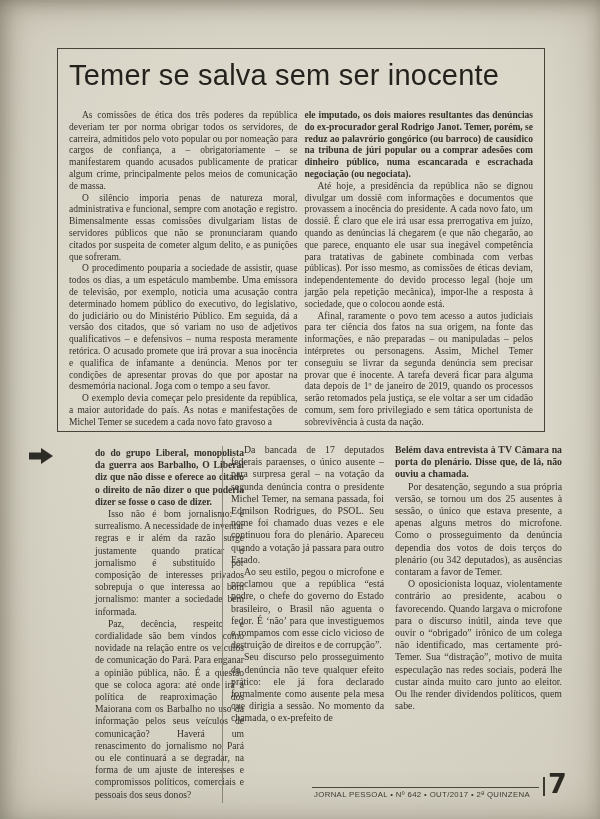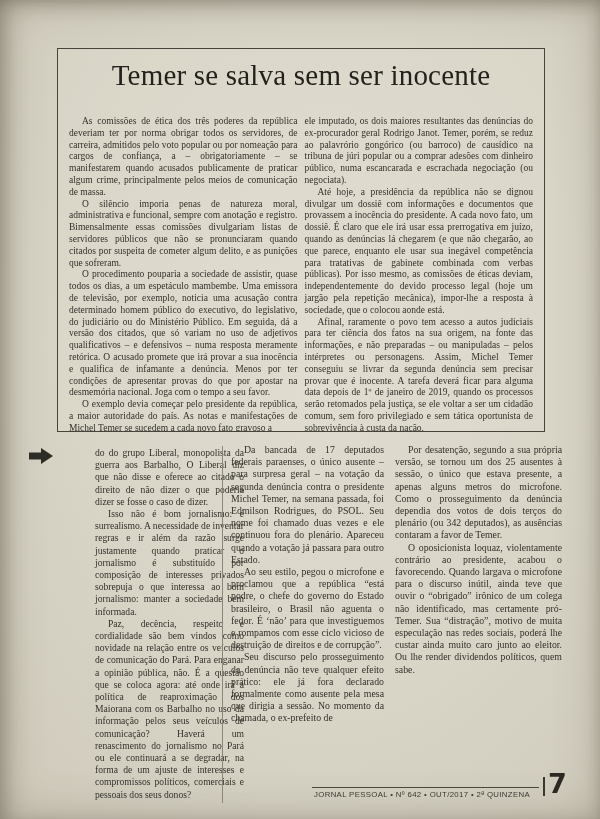--- a/index.html
+++ b/index.html
@@ -16,28 +16,28 @@
     color:#33312b;
   }
   
   .article-temer{
     position:absolute;left:57px;top:48px;width:488px;height:384px;
     border:1px solid #46433b;box-sizing:border-box;
     padding:6px 11px 0;overflow:hidden;
     background:rgba(226,222,211,.25);
   }
   .article-temer h1{
-    margin:4px 0 24px;text-align:center;font-weight:normal;
+    margin:4px 0 18px;font-weight:normal;
     font-size:29px;letter-spacing:.2px;color:#24221d;
-    font-family:Liberation Serif, serif;
+    font-family:Liberation Sans, sans-serif;
   }
   .cols{display:flex;gap:7px;}
   .cols .col{flex:1;font-size:9.5px;line-height:11.8px;text-align:justify;}
   p{margin:0;text-indent:13px;}
-  p.cont{text-indent:0;}
+  p.cont{text-indent:0;font-weight:bold;}
   
   .continuation{
     position:absolute;left:58px;top:447px;width:149px;
     font-size:9.6px;line-height:12.2px;text-align:justify;margin-left:37px;
   }
   .arrow-icon{position:absolute;left:29px;top:448px;width:24px;height:16px;}
   .arrow-icon svg{display:block;width:100%;height:100%;}
   
   .divider{position:absolute;left:222px;top:446px;width:1px;height:357px;background:#8b8678;}
   
@@ -102,20 +102,21 @@
   <div class="divider"></div>
 
   <section class="edmilson">
     <div class="ecols">
       <div class="ecol ecol-1">
         <p>Da bancada de 17 deputados federais paraenses, o único ausente – para surpresa geral – na votação da segunda denúncia contra o presidente Michel Temer, na semana passada, foi Edmilson Rodrigues, do PSOL. Seu nome foi chamado duas vezes e ele continuou fora do plenário. Apareceu quando a votação já passara para outro Estado.</p>
         <p>Ao seu estilo, pegou o microfone e proclamou que a república “está podre, o chefe do governo do Estado brasileiro, o Brasil não aguenta o fedor. É ‘não’ para que investiguemos e rompamos com esse ciclo vicioso de destruição de direitos e de corrupção”.</p>
         <p>Seu discurso pelo prosseguimento da denúncia não teve qualquer efeito prático: ele já fora declarado formalmente como ausente pela mesa que dirigia a sessão. No momento da chamada, o ex-prefeito de</p>
       </div>
       <div class="ecol ecol-2">
+        <p class="cont">Belém dava entrevista à TV Câmara na porta do plenário. Disse que, de lá, não ouviu a chamada.</p>
         <p>Por desatenção, segundo a sua própria versão, se tornou um dos 25 ausentes à sessão, o único que estava presente, a apenas alguns metros do microfone. Como o prosseguimento da denúncia dependia dos votos de dois terços do plenário (ou 342 deputados), as ausências contaram a favor de Temer.</p>
         <p>O oposicionista loquaz, violentamente contrário ao presidente, acabou o favorecendo. Quando largava o microfone para o discurso inútil, ainda teve que ouvir o “obrigado” irônico de um colega não identificado, mas certamente pró-Temer. Sua “distração”, motivo de muita especulação nas redes sociais, poderá lhe custar ainda muito caro junto ao eleitor. Ou lhe render dividendos políticos, quem sabe.</p>
       </div>
     </div>
   </section>
 
   <footer class="footer">
     <div class="footer-rule"></div>
     <div class="footer-text">JORNAL PESSOAL • Nº 642 • OUT/2017 • 2ª QUINZENA</div>
     <div class="footer-tick"></div>

